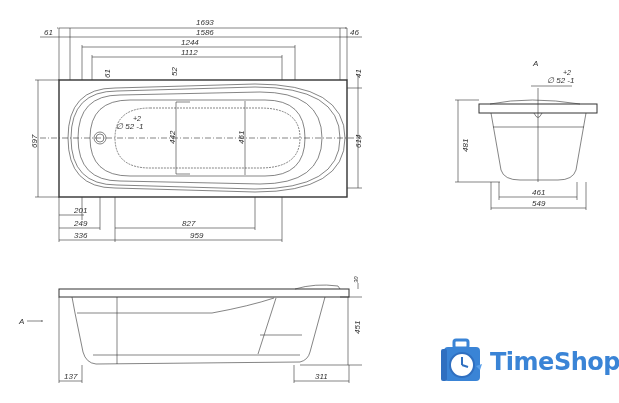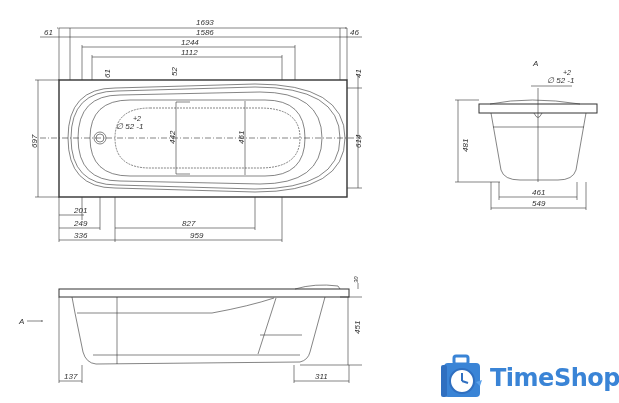--- a/index.html
+++ b/index.html
@@ -1,19 +1,19 @@
 <!DOCTYPE html>
 <html><head>
 <meta charset="utf-8">
 <style>
   html,body{margin:0;padding:0;background:#fff;}
   body{width:619px;height:403px;position:relative;overflow:hidden;font-family:"Liberation Sans",sans-serif;}
   svg text{font-family:"Liberation Sans",sans-serif;font-style:italic;fill:#333;}
   .dim{font-size:8px;}
-  .logo{position:absolute;left:440px;top:354px;display:flex;align-items:center;}
+  .logo{position:absolute;left:440px;top:338px;display:flex;align-items:center;}
   .logo-text{font-family:"DejaVu Sans",sans-serif;font-weight:bold;font-size:24px;color:#3a84d6;margin-left:4px;letter-spacing:-0.5px;}
 </style>
 </head>
 <body>
 
 <svg width="619" height="403" viewBox="0 0 619 403" style="position:absolute;left:0;top:0">
   <defs>
     <marker id="ar" markerWidth="6" markerHeight="6" refX="3" refY="3" orient="auto">
       <path d="M0,2 L3,3 L0,4 z" fill="#333"></path>
     </marker>

